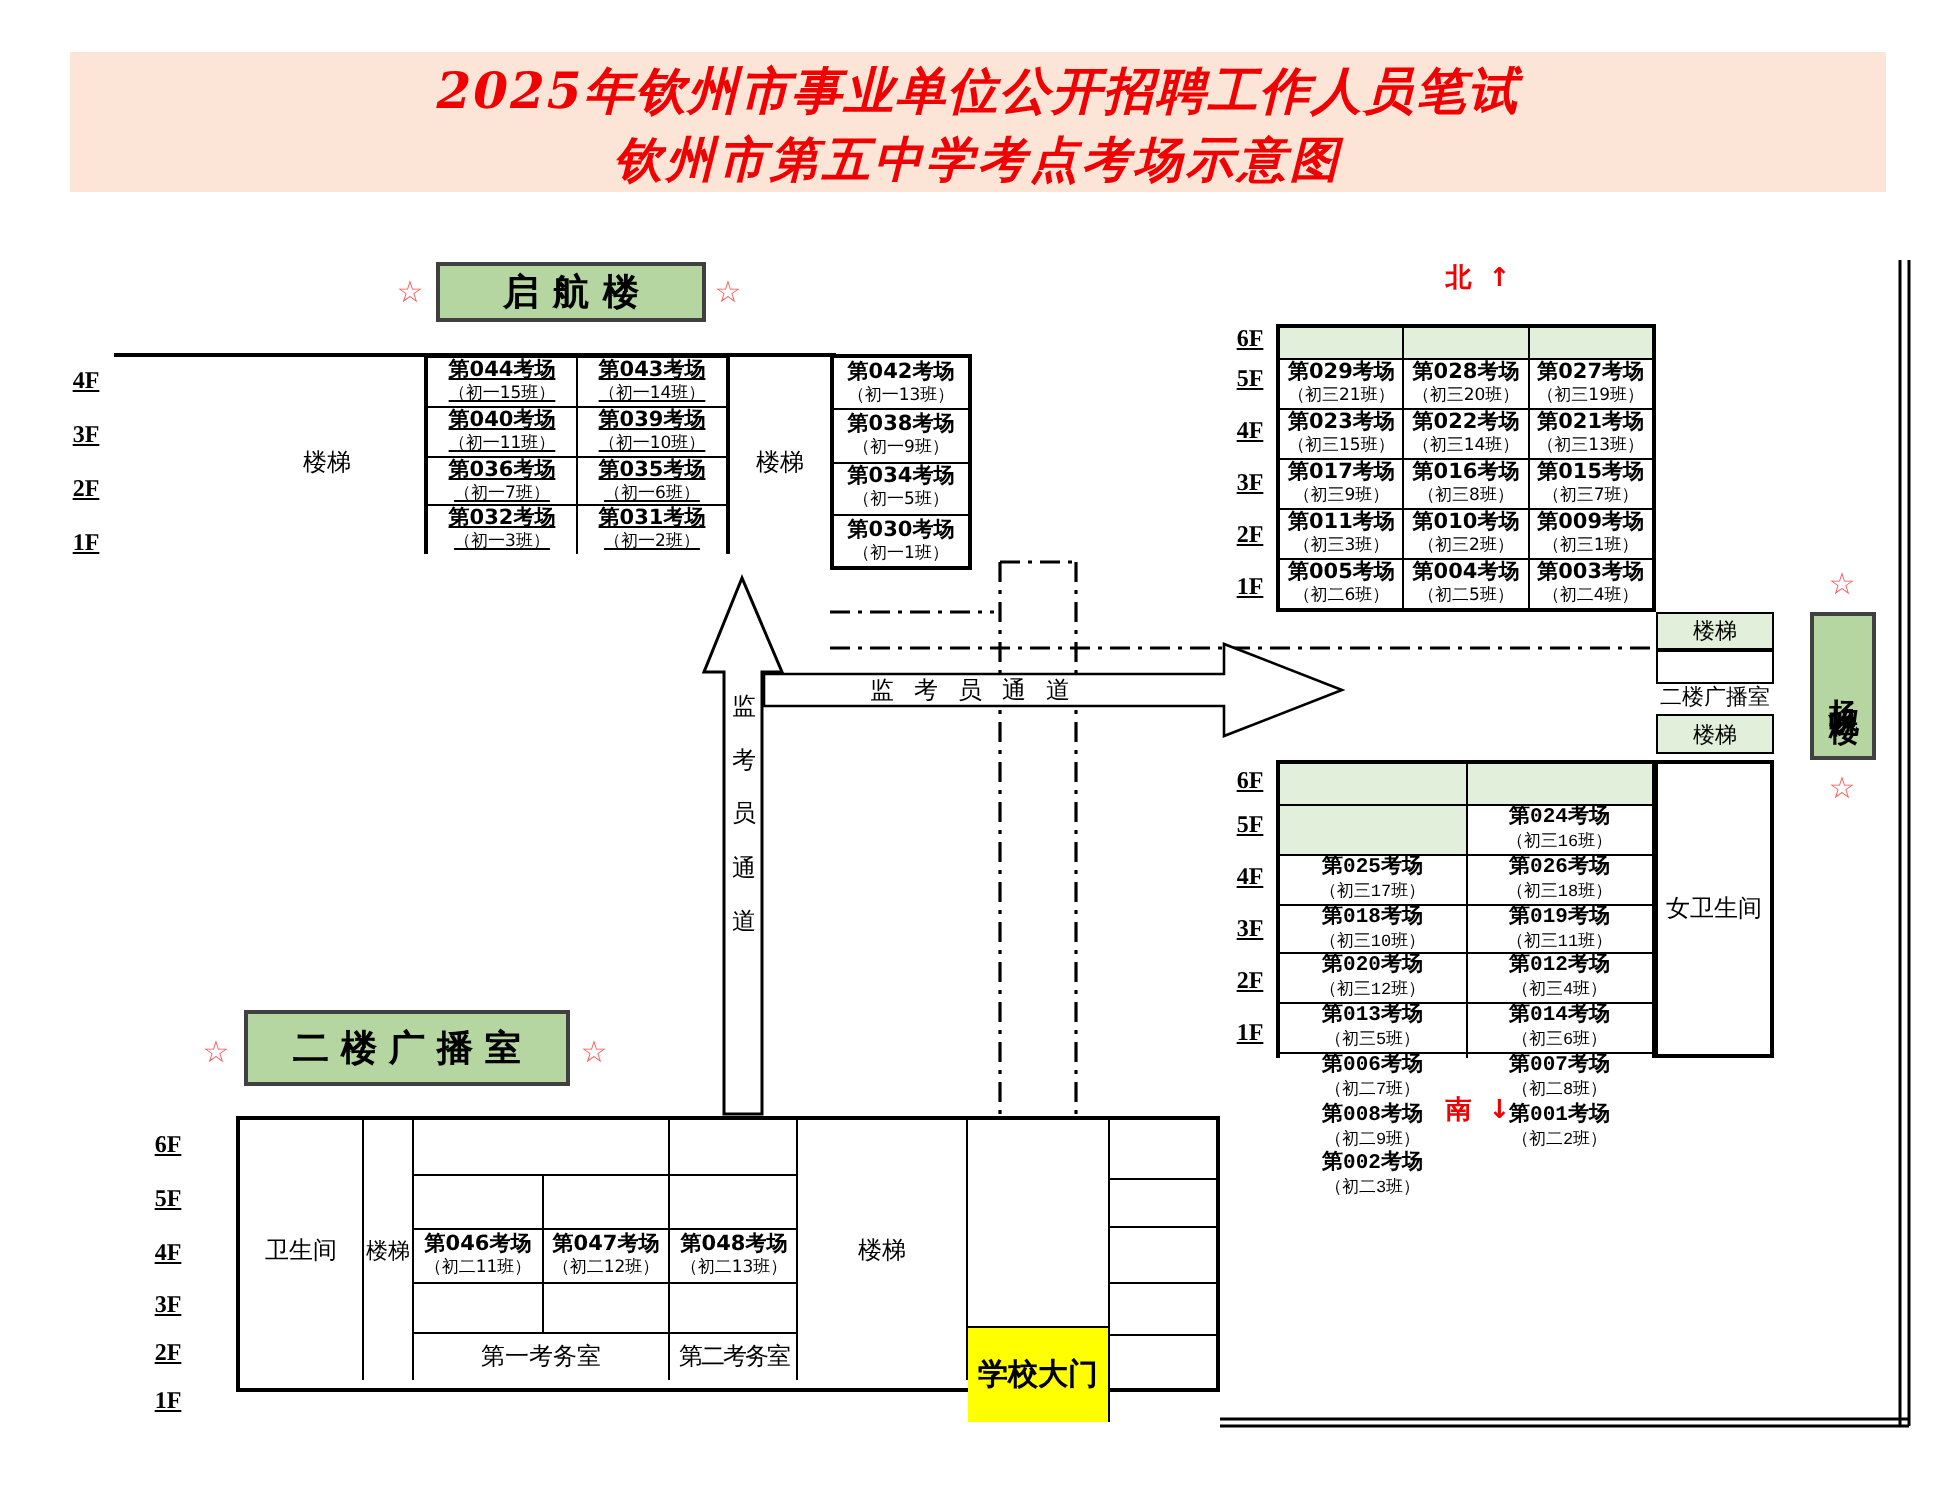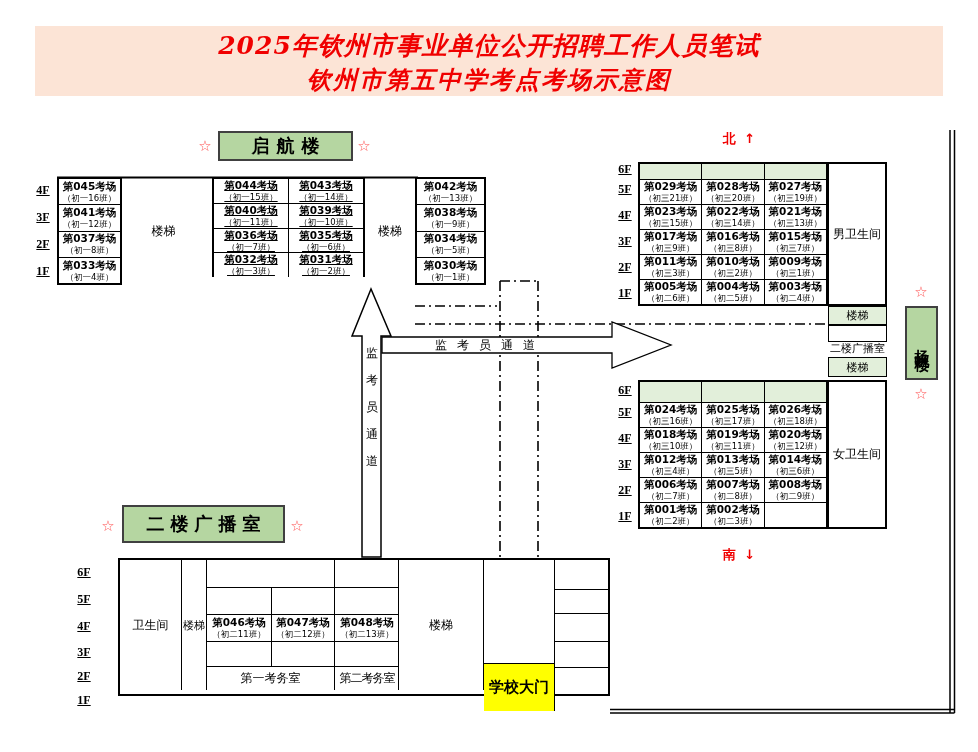--- a/index.html
+++ b/index.html
@@ -66,38 +66,20 @@
   <div class="abs vtext" style="left:364px;top:337px;width:16px;height:210px;font-size:12px;letter-spacing:27px;line-height:16px;">监考员通道</div>
   <div class="abs ctr" style="left:425px;top:338px;width:130px;height:15px;font-size:12px;letter-spacing:10px;white-space:nowrap;">监考员通道</div>
 
   <div class="abs flcol fl" style="left:33px;top:177px;width:20px;height:108px;grid-template-rows:repeat(4,1fr);">
     <span>4F</span>
     <span>3F</span>
     <span>2F</span>
     <span>1F</span>
   </div>
 
-  <div class="abs gtbl" style="left:57px;top:177px;width:65px;height:108px;grid-template-rows:repeat(4,1fr);">
-    <div class="c room">
-        <span class="rn">第045考场</span>
-        <span class="rc">（初一16班）</span>
-      </div>
-    <div class="c room">
-        <span class="rn">第041考场</span>
-        <span class="rc">（初一12班）</span>
-      </div>
-    <div class="c room">
-        <span class="rn">第037考场</span>
-        <span class="rc">（初一8班）</span>
-      </div>
-    <div class="c room">
-        <span class="rn">第033考场</span>
-        <span class="rc">（初一4班）</span>
-      </div>
-  </div>
   <div class="abs ctr stairtxt" style="left:122px;top:177px;width:83px;height:108px;">楼梯</div>
 
   <div class="abs star ctr" style="left:197px;top:138px;width:16px;height:16px;">☆</div>
   <div class="abs glabel" style="left:218px;top:131px;width:135px;height:30px;font-size:18px;letter-spacing:7px;padding-left:7px;">启航楼</div>
   <div class="abs star ctr" style="left:356px;top:138px;width:16px;height:16px;">☆</div>
 
   <div class="abs gtbl" style="left:212px;top:177px;width:153px;height:100px;grid-template-columns:repeat(2,1fr);grid-template-rows:repeat(4,1fr);text-decoration:underline;">
     <div class="c room">
         <span class="rn">第044考场</span>
         <span class="rc">（初一15班）</span>
@@ -220,37 +202,36 @@
       </div>
     <div class="c room">
         <span class="rn">第004考场</span>
         <span class="rc">（初二5班）</span>
       </div>
     <div class="c room">
         <span class="rn">第003考场</span>
         <span class="rc">（初二4班）</span>
       </div>
   </div>
-  <div class="abs ctr wctxt" style="left:827px;top:162px;width:60px;height:144px;">男卫生间</div>
 
   <div class="abs ctr smallcell gr" style="left:828px;top:306px;width:59px;height:19px;">楼梯</div>
   <div class="abs smallcell" style="left:828px;top:325px;width:59px;height:17px;background:#fff;"></div>
   <div class="abs ctr nowrap" style="left:815px;top:341px;width:85px;height:15px;font-size:11px;">二楼广播室</div>
   <div class="abs ctr smallcell gr" style="left:828px;top:357px;width:59px;height:20px;">楼梯</div>
 
   <div class="abs flcol fl" style="left:615px;top:380px;width:20px;height:149px;grid-template-rows:20px repeat(5,1fr);">
     <span>6F</span>
     <span>5F</span>
     <span>4F</span>
     <span>3F</span>
     <span>2F</span>
     <span>1F</span>
   </div>
 
-  <div class="abs gtbl" style="left:638px;top:380px;width:190px;height:149px;grid-template-columns:repeat(3,1fr);grid-template-rows:20px repeat(5,1fr);">
+  <div class="abs gtbl" style="left:638px;top:380px;width:190px;height:149px;grid-template-columns:repeat(2,1fr);grid-template-rows:20px repeat(5,1fr);font-family:Liberation Mono, monospace;">
     <div class="c gr"></div>
     <div class="c gr"></div>
     <div class="c gr"></div>
     <div class="c room">
         <span class="rn">第024考场</span>
         <span class="rc">（初三16班）</span>
       </div>
     <div class="c room">
         <span class="rn">第025考场</span>
         <span class="rc">（初三17班）</span>

